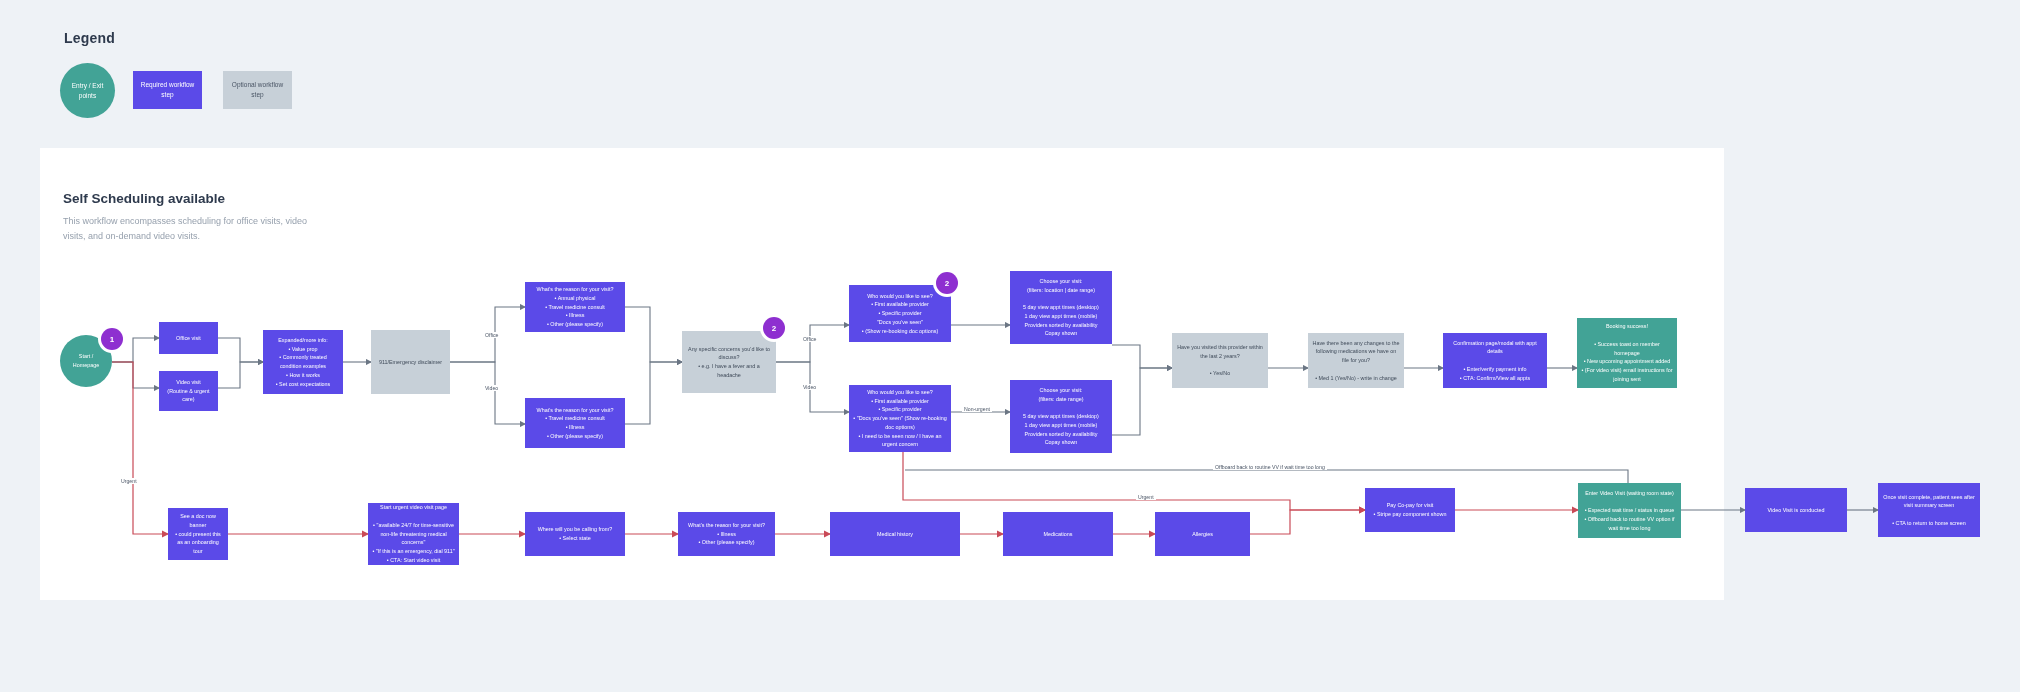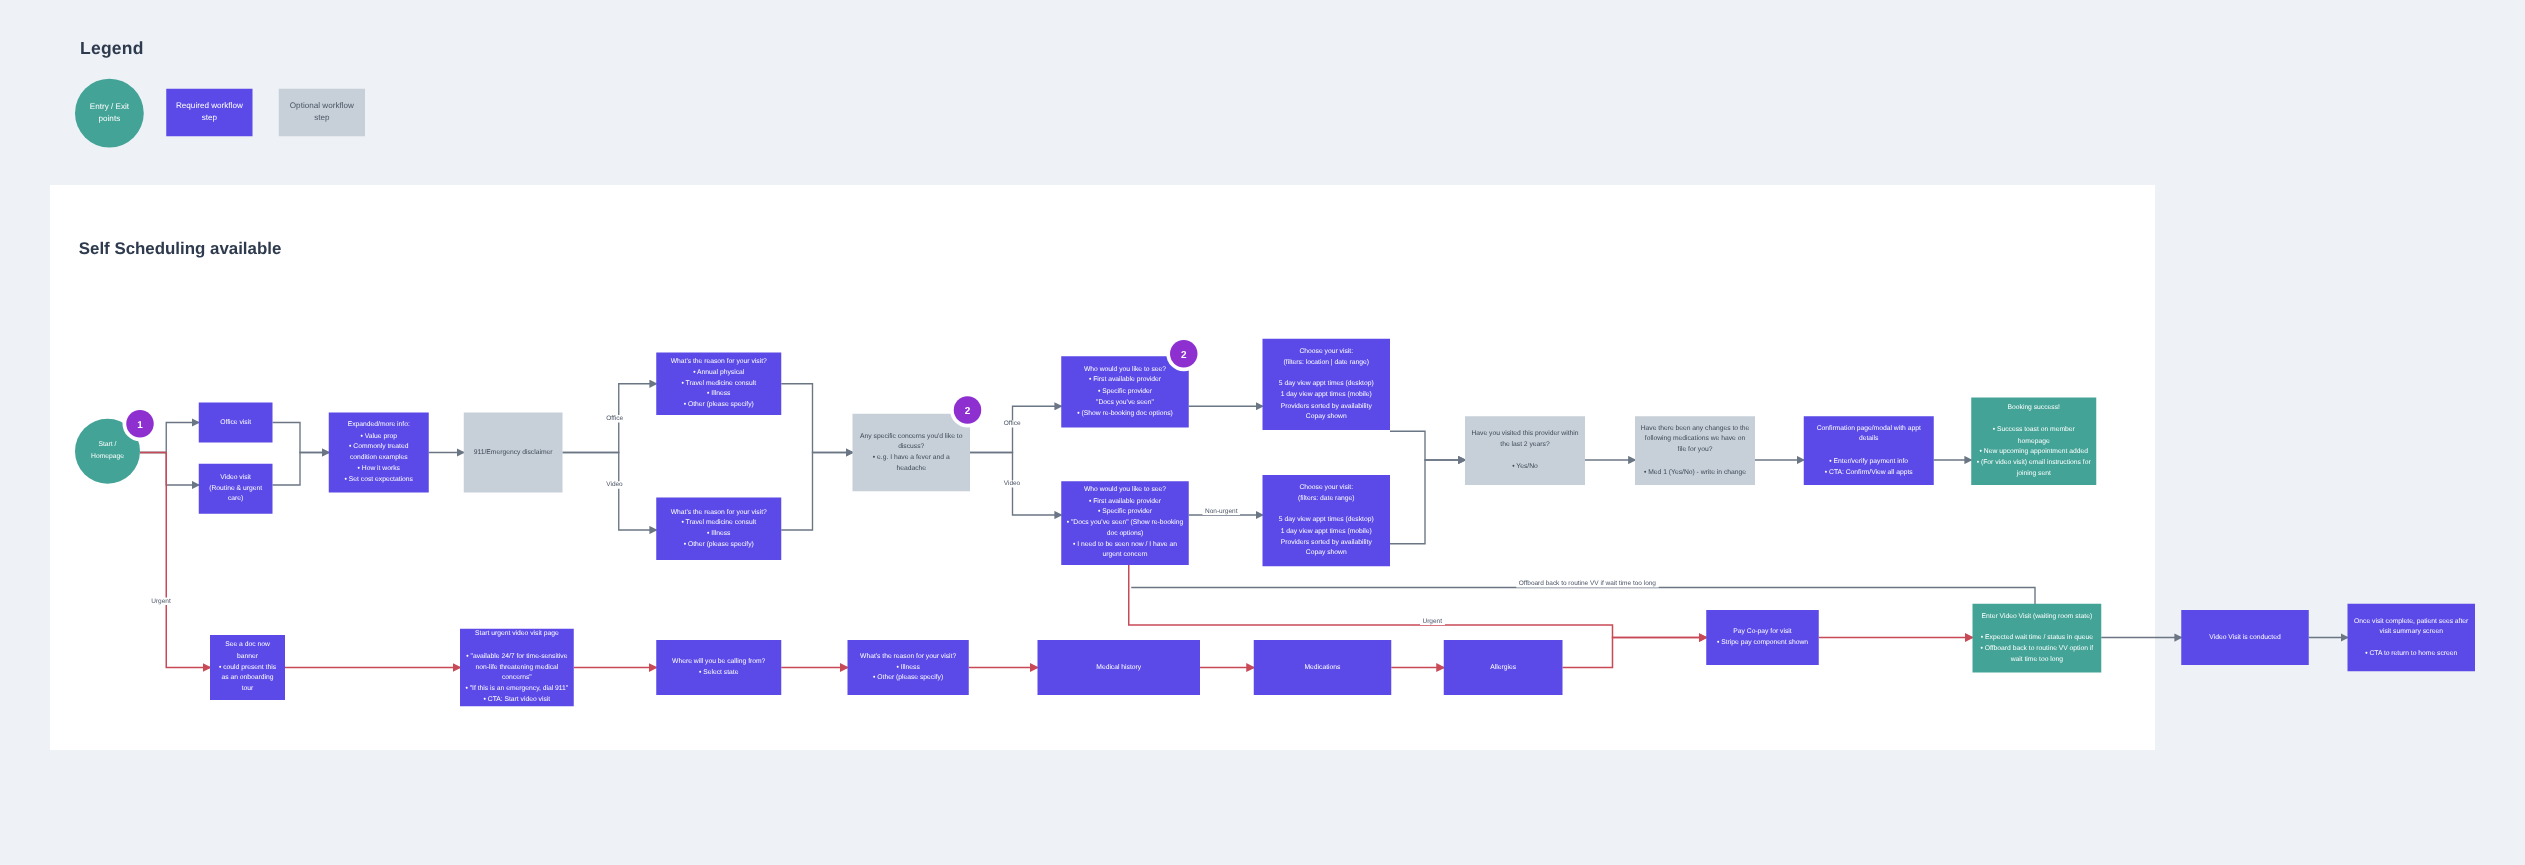--- a/index.html
+++ b/index.html
@@ -163,20 +163,21 @@
   <div id="legend-title">Legend</div>
   <div class="legend-circle">Entry / Exit
 points</div>
   <div class="legend-box" id="legend-required">Required workflow
 step</div>
   <div class="legend-box" id="legend-optional">Optional workflow
 step</div>
 
   <div id="card"></div>
   <div id="flow-title">Self Scheduling available</div>
+  <div id="flow-desc">This workflow encompasses scheduling for office visits, video visits, and on-demand video visits.</div>
 
   <svg id="edges">
     <defs>
       <marker id="ag" markerWidth="6" markerHeight="6" refX="5" refY="3" orient="auto">
         <path d="M0,0 L6,3 L0,6 Z" fill="#6b7684"></path>
       </marker>
       <marker id="ar" markerWidth="6" markerHeight="6" refX="5" refY="3" orient="auto">
         <path d="M0,0 L6,3 L0,6 Z" fill="#c94a57"></path>
       </marker>
     </defs>

